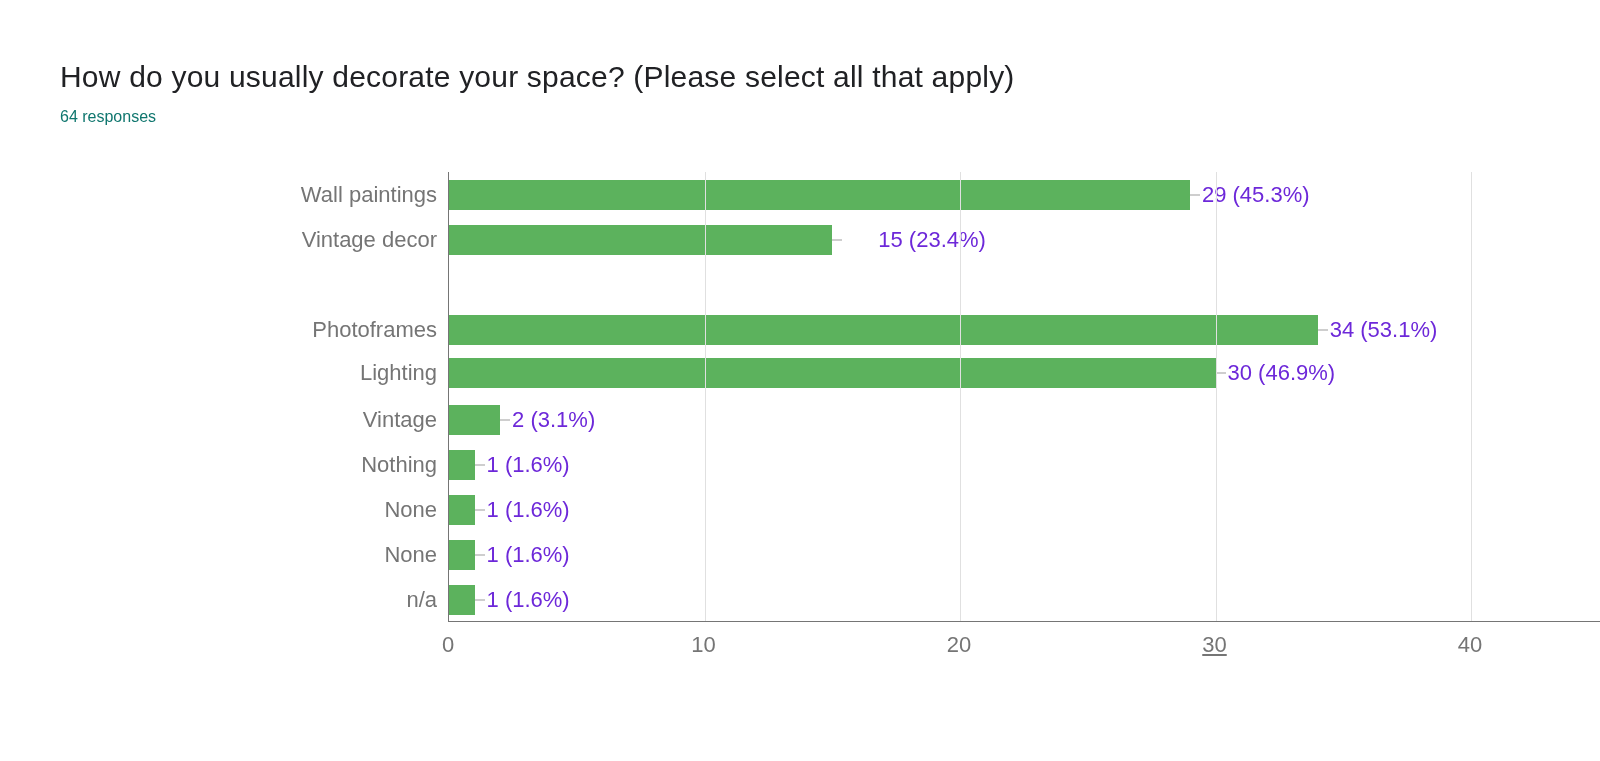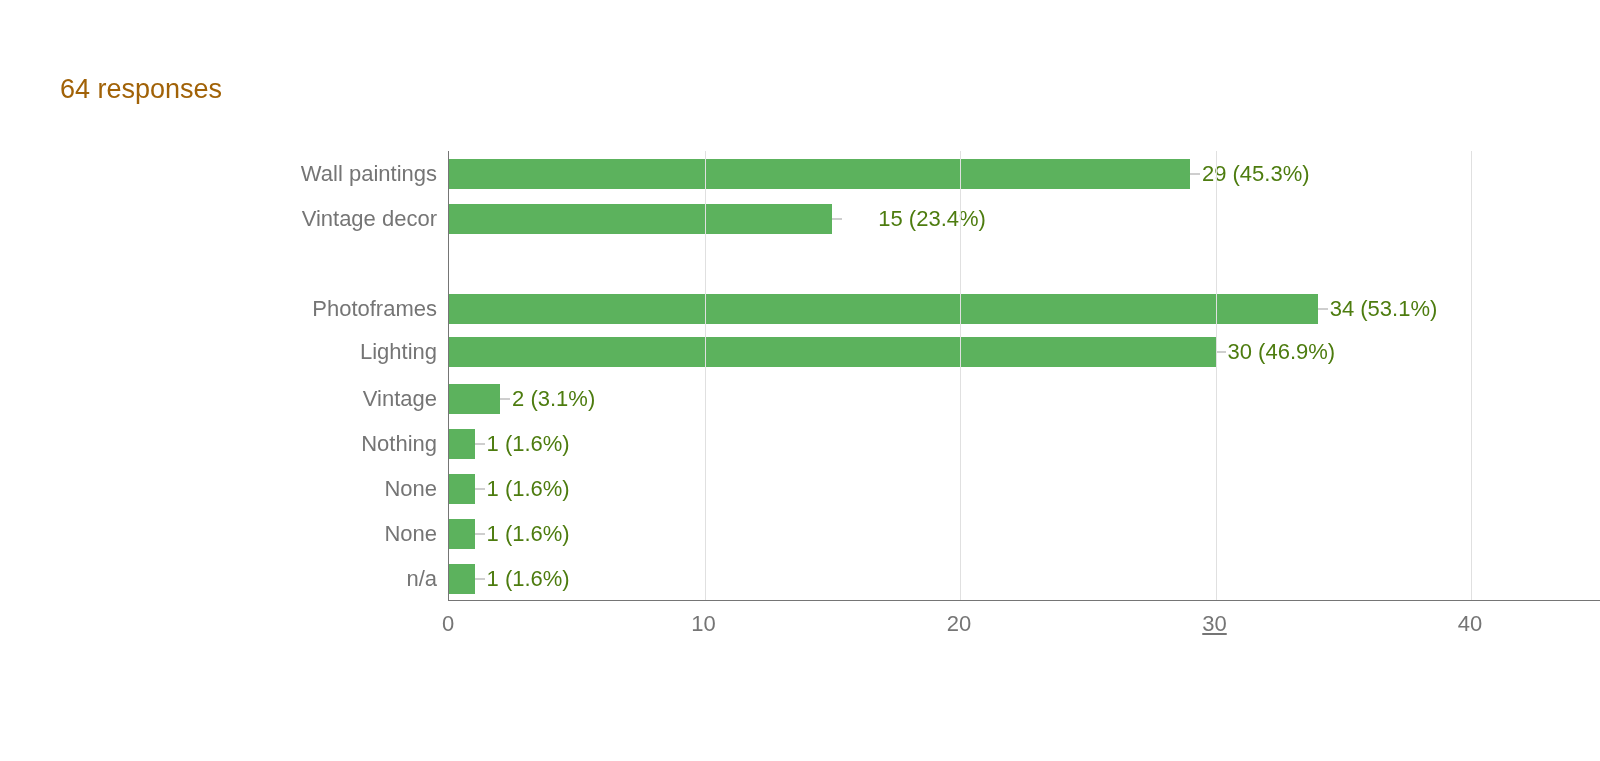--- a/index.html
+++ b/index.html
@@ -5,21 +5,21 @@
   * { box-sizing: border-box; }
   html, body {
     margin: 0; padding: 0;
     width: 1600px; height: 761px;
     background: #fff;
     font-family: Arial, "Helvetica Neue", Helvetica, sans-serif;
     color: #202124;
   }
   .wrap { padding: 60px 70px 40px 60px; }
   .title { font-size: 30px; color: #202124; letter-spacing: 0.2px; }
-  .subtitle { font-size: 27px; color: #a16207; margin-top: 14px; }
+  .subtitle { font-size: 16px; color: #0f766e; margin-top: 14px; }
   .chart {
     position: relative;
     margin-top: 46px;
     margin-left: 330px;
     width: 1080px;
     height: 500px;
   }
   .plot {
     position: absolute;
     left: 58px; top: 0;
@@ -51,21 +51,21 @@
   .bar {
     position: absolute;
     top: 50%; transform: translateY(-50%);
     left: 0;
     height: 30px;
     background: #5cb25d;
   }
   .val-label {
     position: absolute;
     top: 50%; transform: translateY(-50%);
-    font-size: 22px; color: #4d7c0f;
+    font-size: 22px; color: #6d28d9;
     white-space: nowrap;
   }
   .tick-connector {
     position: absolute;
     top: 50%; transform: translateY(-50%);
     height: 1px; width: 10px;
     background: #9e9e9e;
   }
   .x-ticks {
     position: absolute;
@@ -75,20 +75,21 @@
   .x-tick {
     position: absolute; top: 10px;
     font-size: 22px; color: #757575;
     transform: translateX(-50%);
   }
 </style>
 </head>
 <body>
 
 <div class="wrap">
+  <div class="title">How do you usually decorate your space? (Please select all that apply)</div>
   <div class="subtitle">64 responses</div>
 
   <div class="chart">
     <div class="plot">
       <div class="bars" id="bars">
           <div class="row" style="top: 0px; height: 45px;">
             <div class="cat-label">Wall paintings</div>
             <div class="bar" style="width: 740.95px; background: rgb(92, 178, 93);"></div>
             <div class="tick-connector" style="left: 740.95px;"></div>
             <div class="val-label" style="left: 752.95px;">29 (45.3%)</div>

